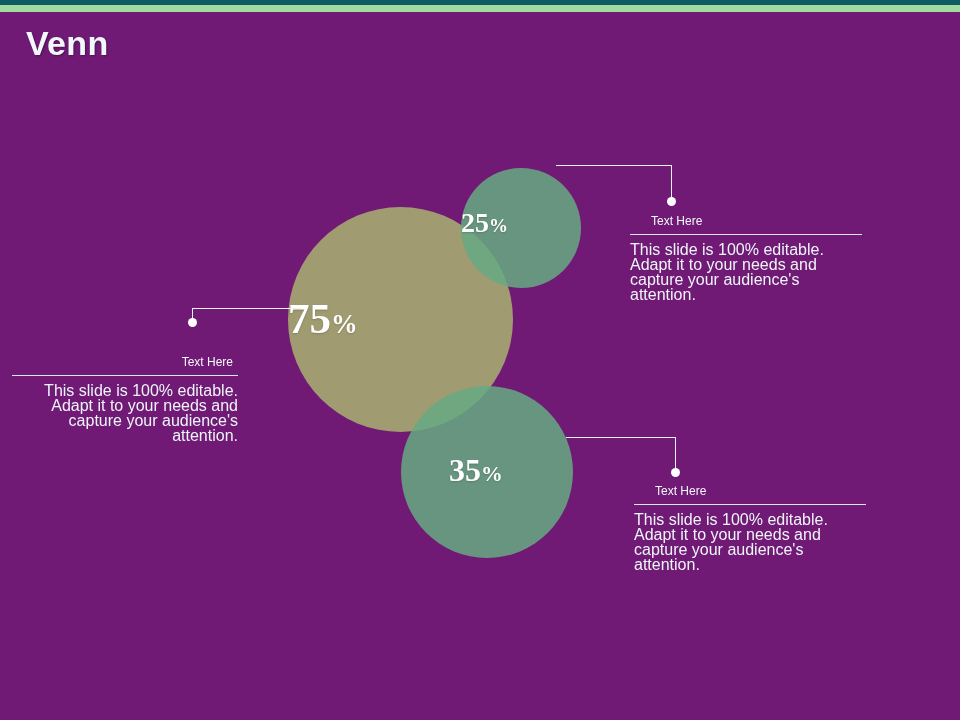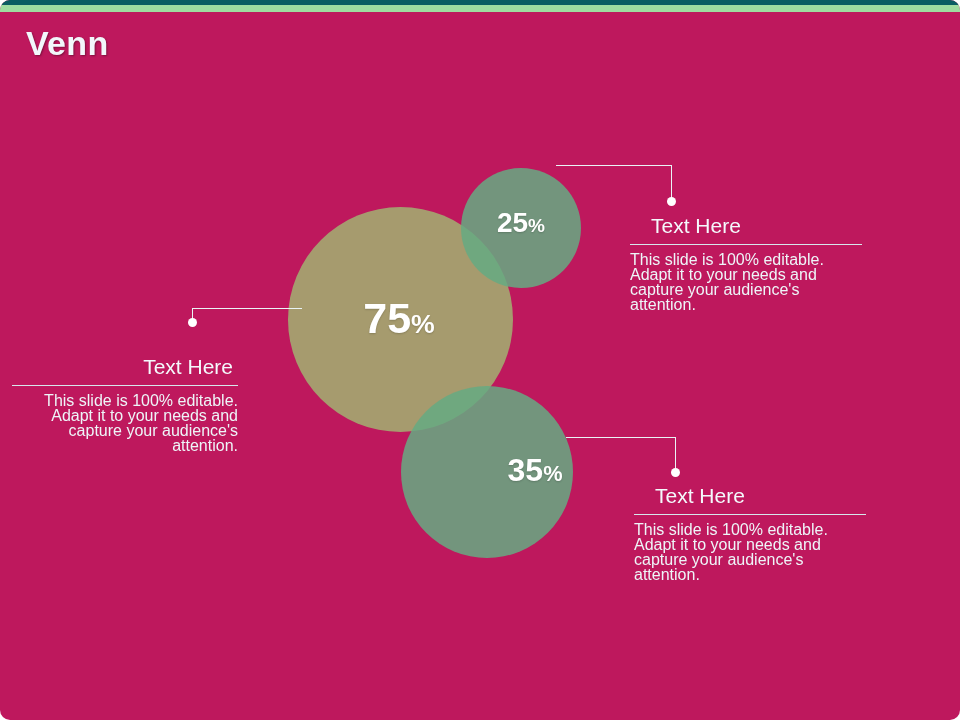--- a/index.html
+++ b/index.html
@@ -8,23 +8,22 @@
     padding: 0;
     background: #ffffff;
   }
   body {
     font-family: "Liberation Sans", sans-serif;
   }
   #slide {
     position: relative;
     width: 960px;
     height: 720px;
-    background: #be185d;
+    background: #701a75;
     overflow: hidden;
-    border-radius: 10px;
   }
   
   .topbar-dark {
     position: absolute;
     left: 0; top: 0;
     width: 960px; height: 5px;
     background: #0b5d62;
   }
   .topbar-green {
     position: absolute;
@@ -65,23 +64,23 @@
   }
   .circle-small-bottom {
     left: 401px; top: 386px;
     width: 172px; height: 172px;
     background: rgba(103,170,130,0.86);
   }
   .pct {
     position: absolute;
     color: #ffffff;
     font-weight: bold;
-    text-align: center;
     white-space: nowrap;
     text-shadow: 0 1px 2px rgba(0,0,0,0.18);
+    font-family: Liberation Serif, serif;
   }
   .pct-big {
     left: 288px;
     top: 294px;
     width: 222px;
     font-size: 43px;
   }
   .pct-top {
     left: 461px;
     top: 207px;
@@ -121,21 +120,21 @@
   
   .c3-h { left: 566px; top: 437px; width: 110px; }
   .c3-v { left: 675px; top: 437px; height: 36px; }
   .c3-dot { left: 671px; top: 468px; }
   
   .callout {
     position: absolute;
     width: 222px;
   }
   .callout-heading {
-    font-size: 21px;
+    font-size: 12px;
     color: #f4f9fc;
     padding-bottom: 6px;
   }
   .callout-rule {
     height: 1px;
     background: #d7e7ec;
     margin-bottom: 7px;
   }
   .callout-body {
     font-size: 16px;

